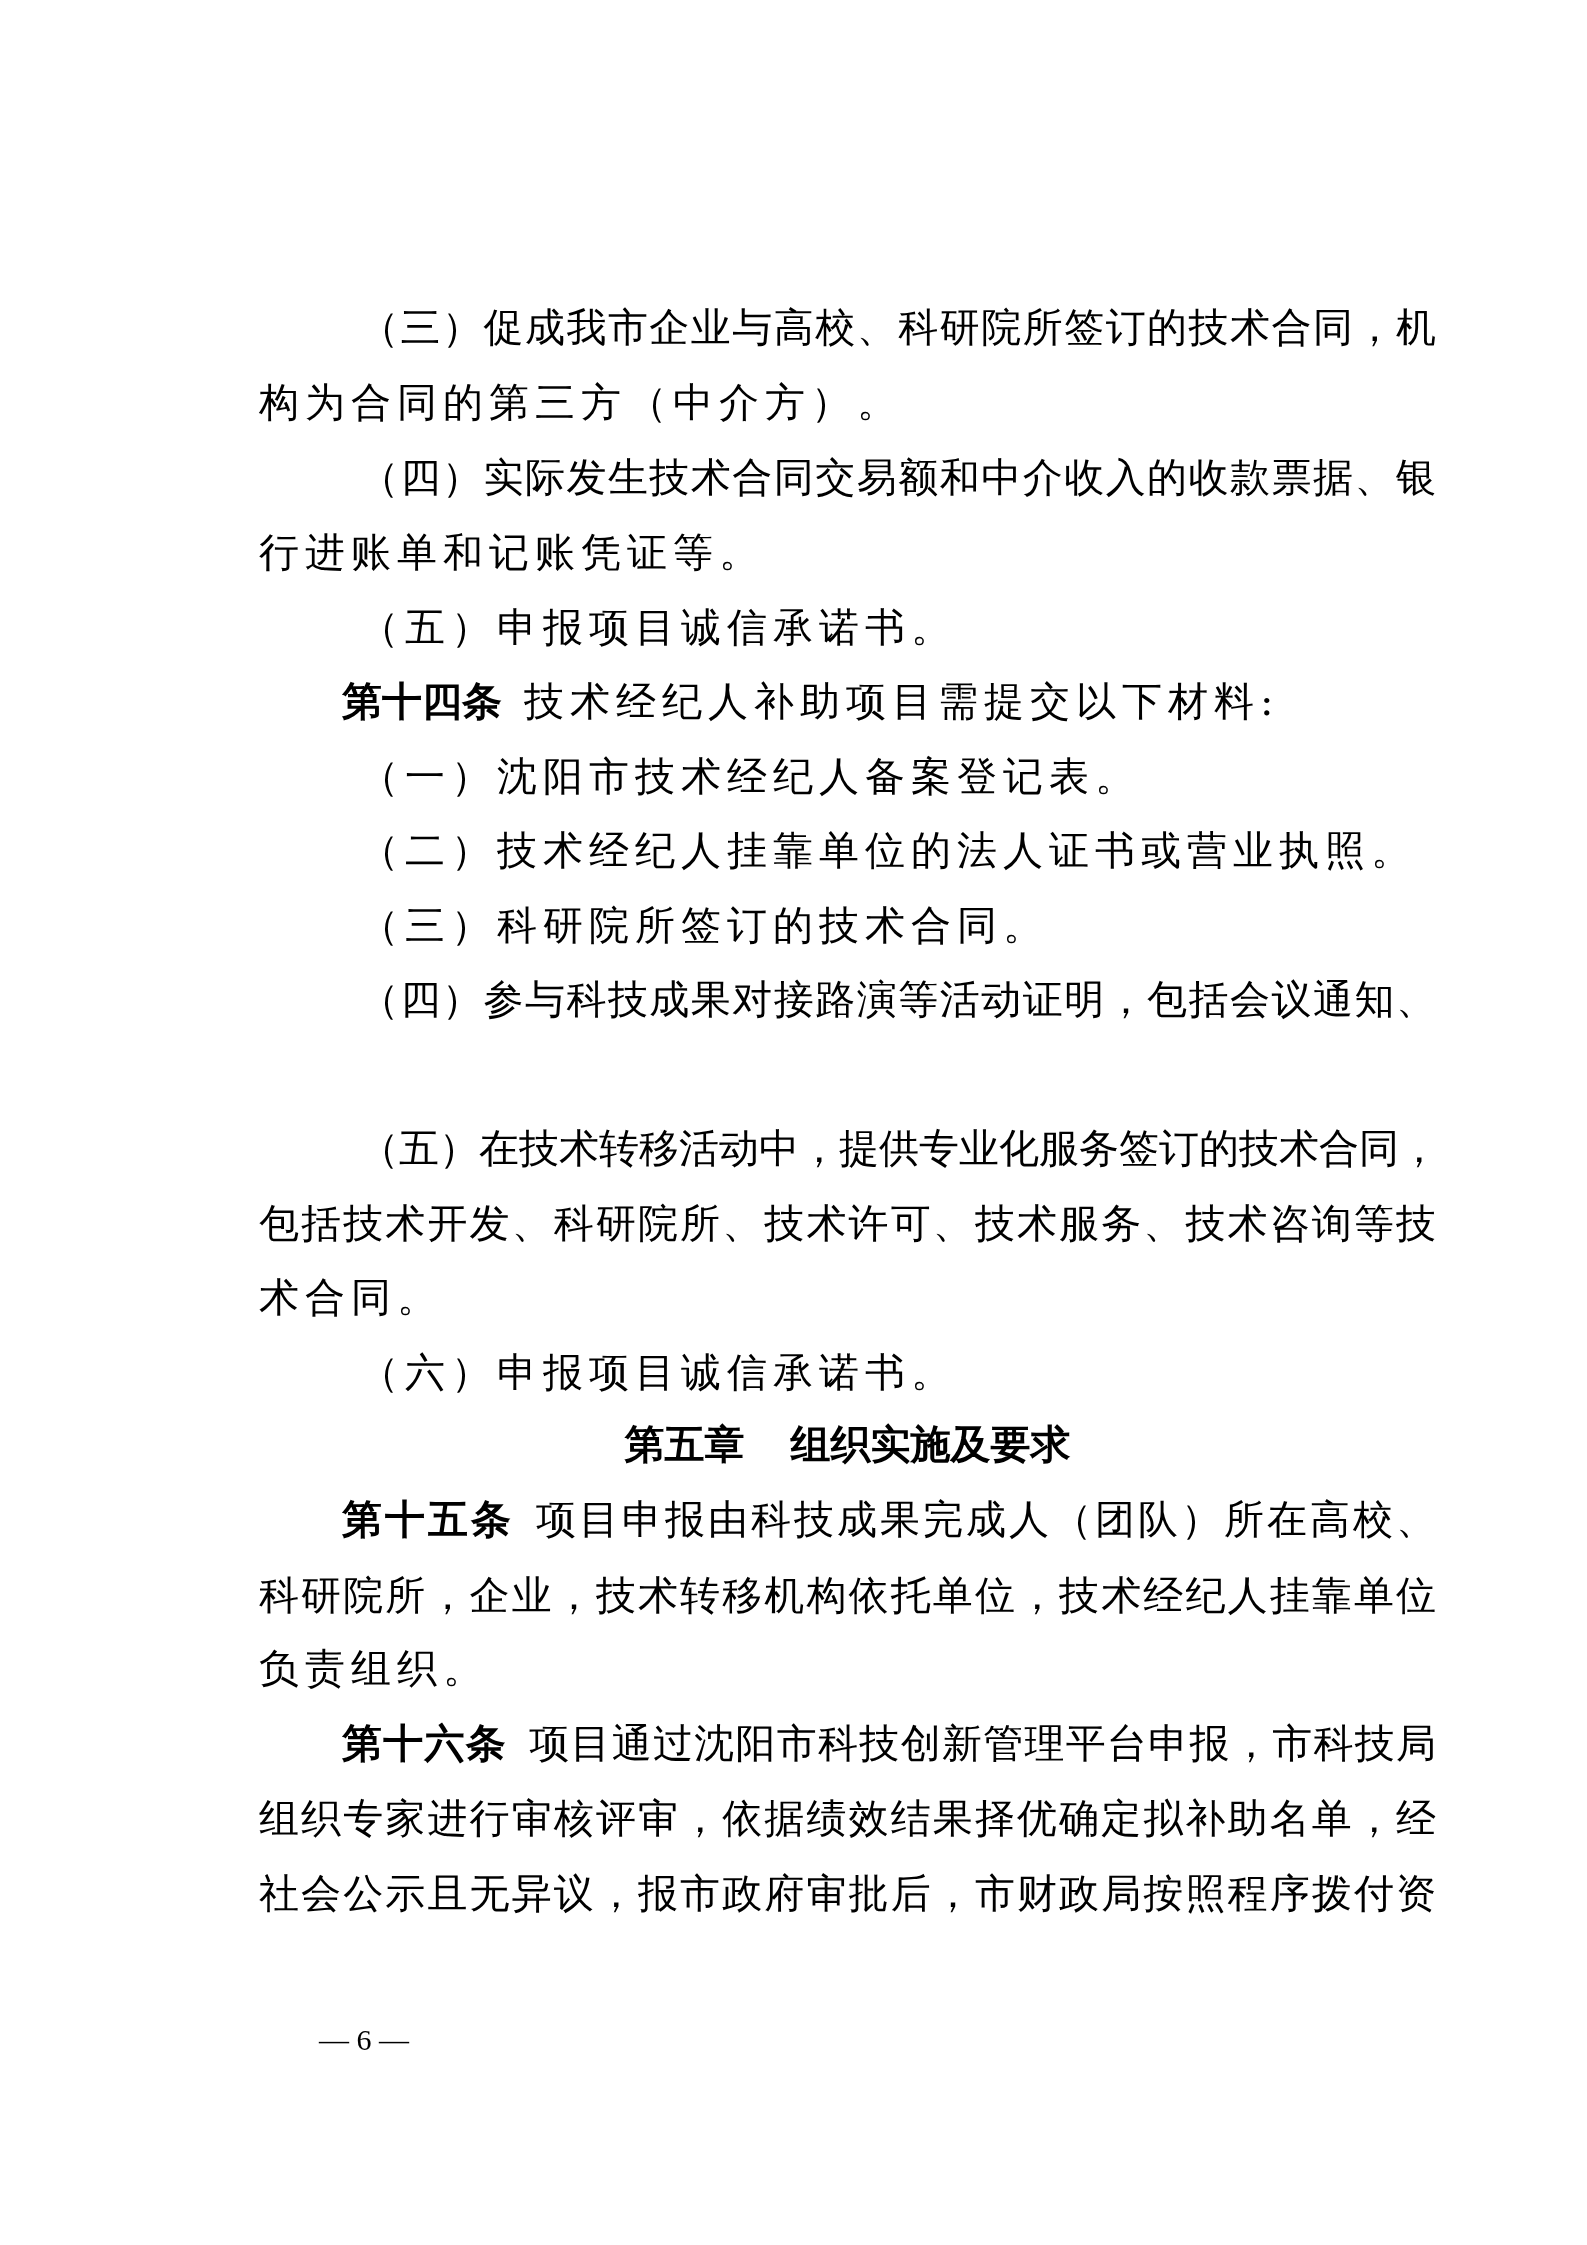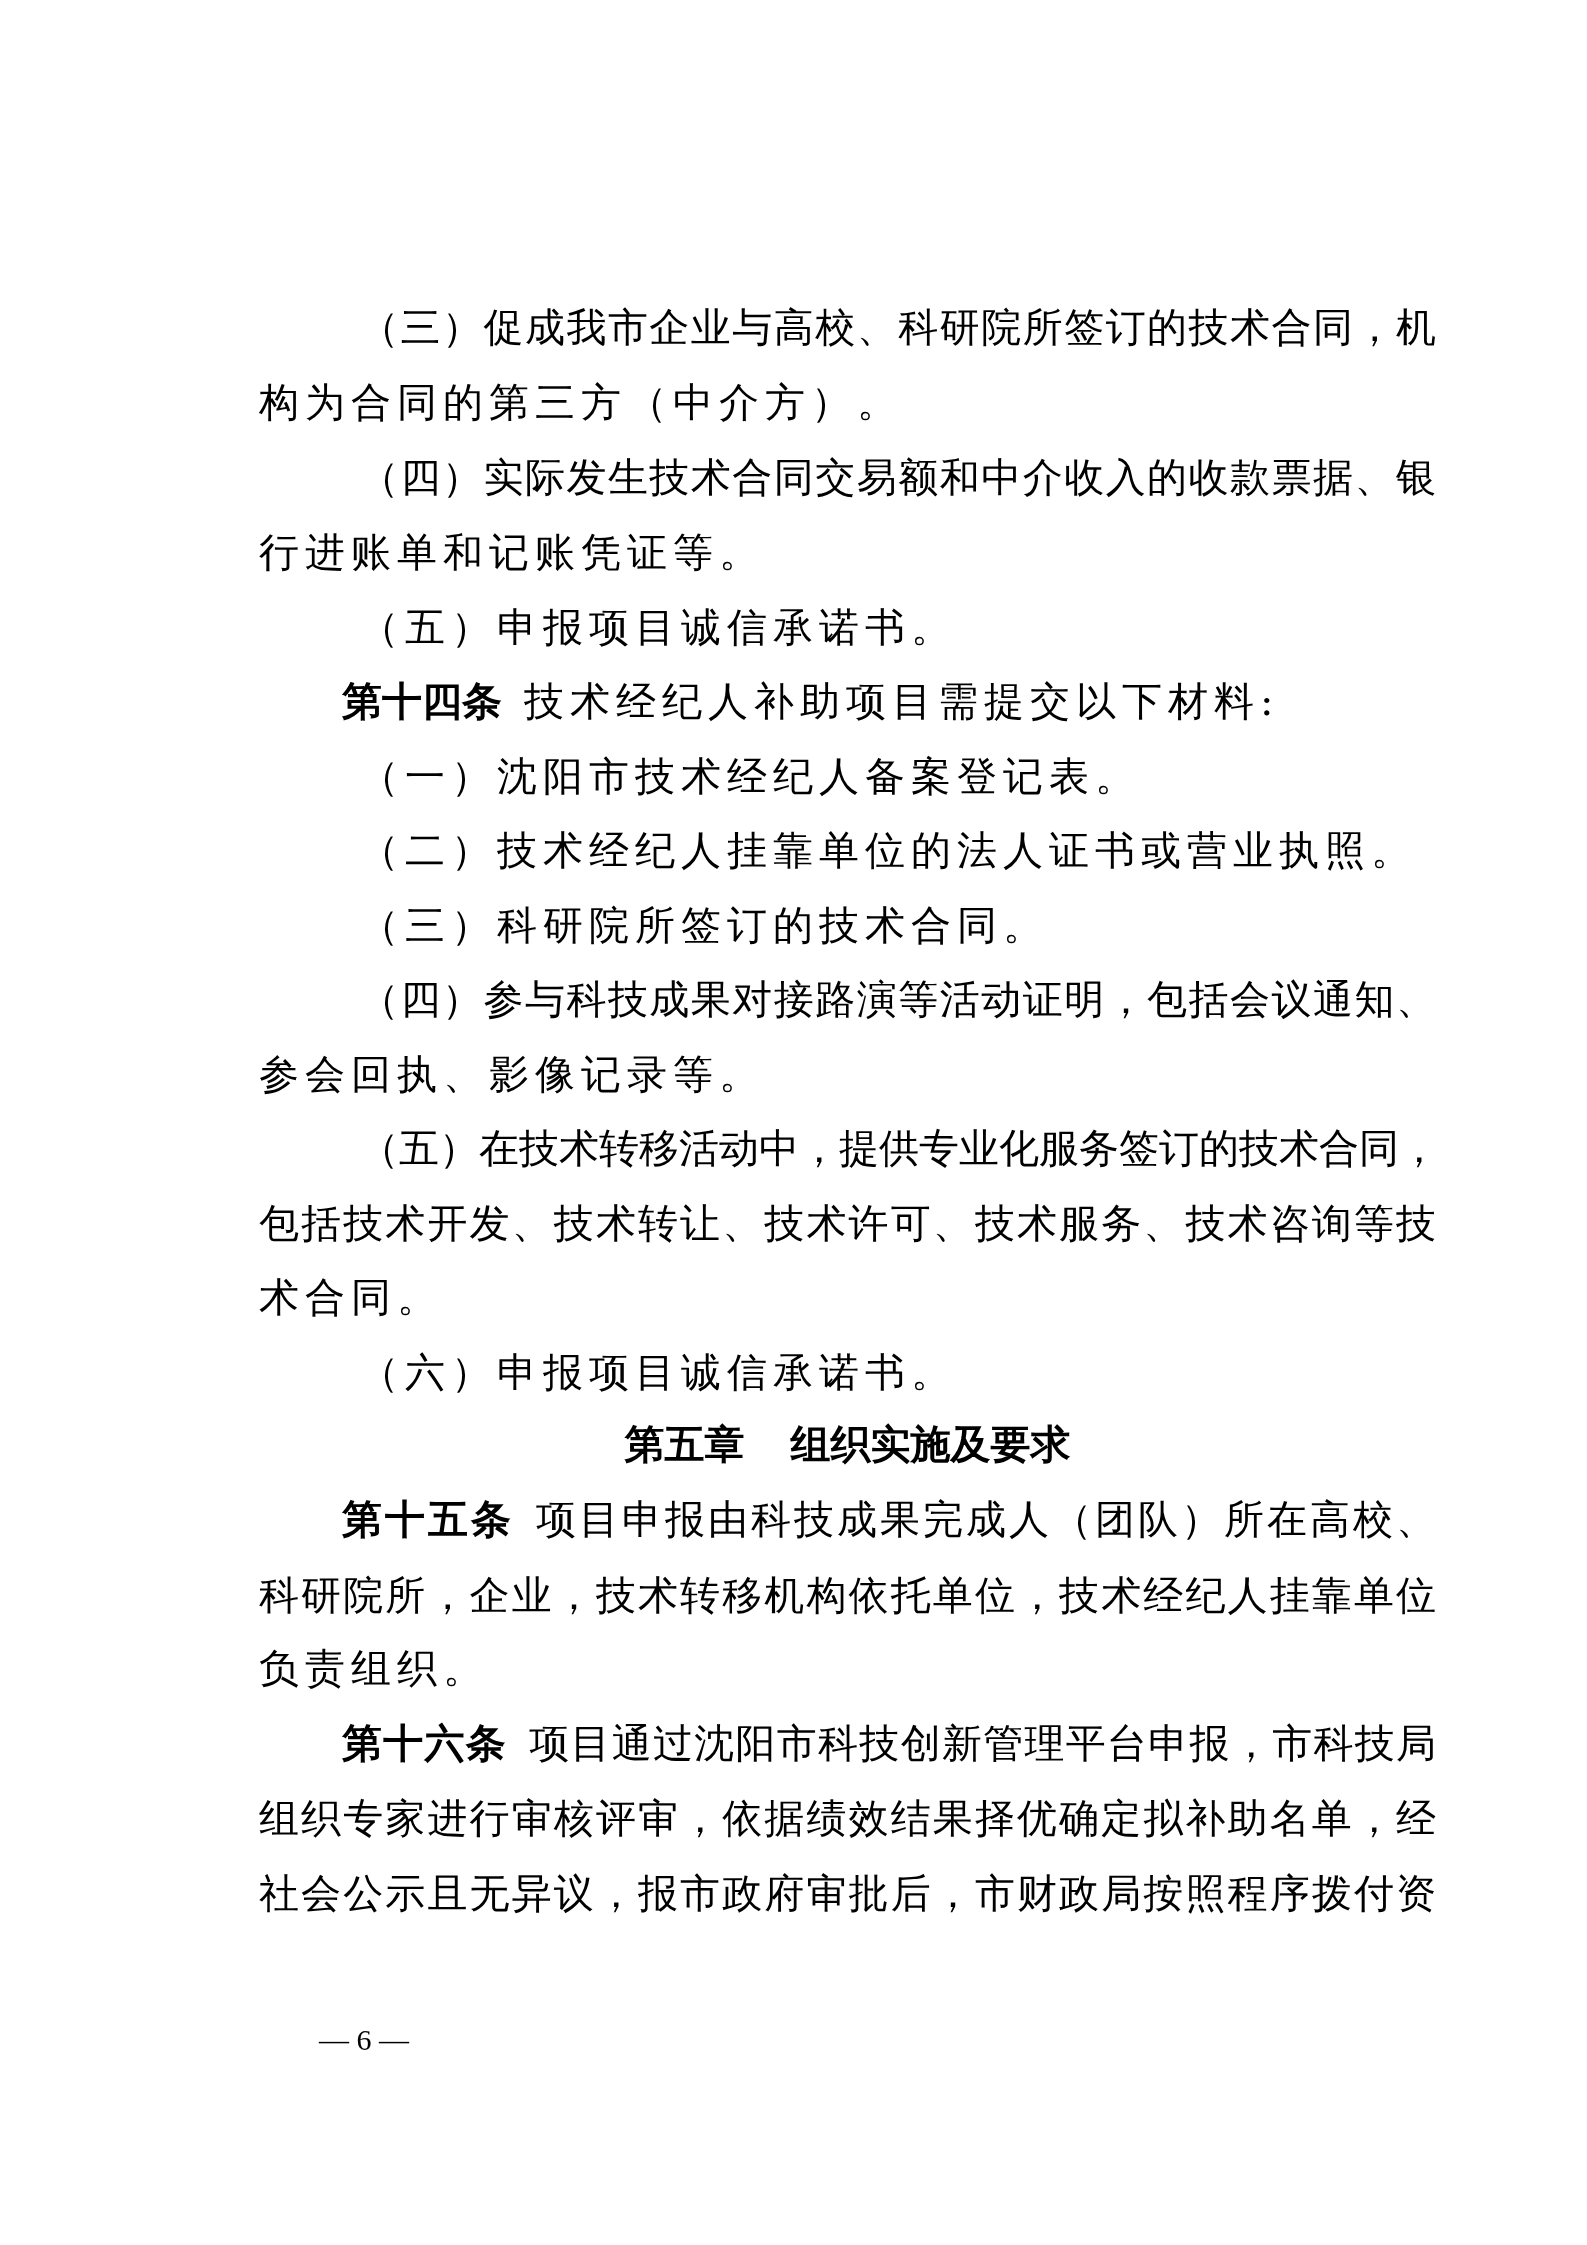--- a/index.html
+++ b/index.html
@@ -91,23 +91,22 @@
   <div class="line indent spaced" style="top:597px">（五）申报项目诚信承诺书。</div>
 
   <div class="line heading-indent spaced" style="top:671px">
     <span class="bold">第十四条</span><span>技术经纪人补助项目需提交以下材料:</span>
   </div>
 
   <div class="line indent spaced" style="top:746px">（一）沈阳市技术经纪人备案登记表。</div>
   <div class="line indent spaced" style="top:820px">（二）技术经纪人挂靠单位的法人证书或营业执照。</div>
   <div class="line indent spaced" style="top:895px">（三）科研院所签订的技术合同。</div>
   <div class="line indent full" style="top:969px">（四）参与科技成果对接路演等活动证明，包括会议通知、</div>
-  <div class="line spaced" style="top:1044px">参会回执、影像记录等。</div>
   <div class="line indent full" style="top:1118px">（五）在技术转移活动中，提供专业化服务签订的技术合同，</div>
-  <div class="line full" style="top:1193px">包括技术开发、技术转让、技术许可、技术服务、技术咨询等技</div>
+  <div class="line full" style="top:1193px">包括技术开发、科研院所、技术许可、技术服务、技术咨询等技</div>
   <div class="line spaced" style="top:1267px">术合同。</div>
   <div class="line indent spaced" style="top:1342px">（六）申报项目诚信承诺书。</div>
 
   <div class="chapter" style="top:1414px">
     <span>第五章</span><span class="gap"></span><span>组织实施及要求</span>
   </div>
 
   <div class="line full" style="top:1565px">科研院所，企业，技术转移机构依托单位，技术经纪人挂靠单位</div>
   <div class="line heading-indent full" style="top:1489px">
     <span class="bold">第十五条</span><span>项目申报由科技成果完成人（团队）所在高校、</span>

